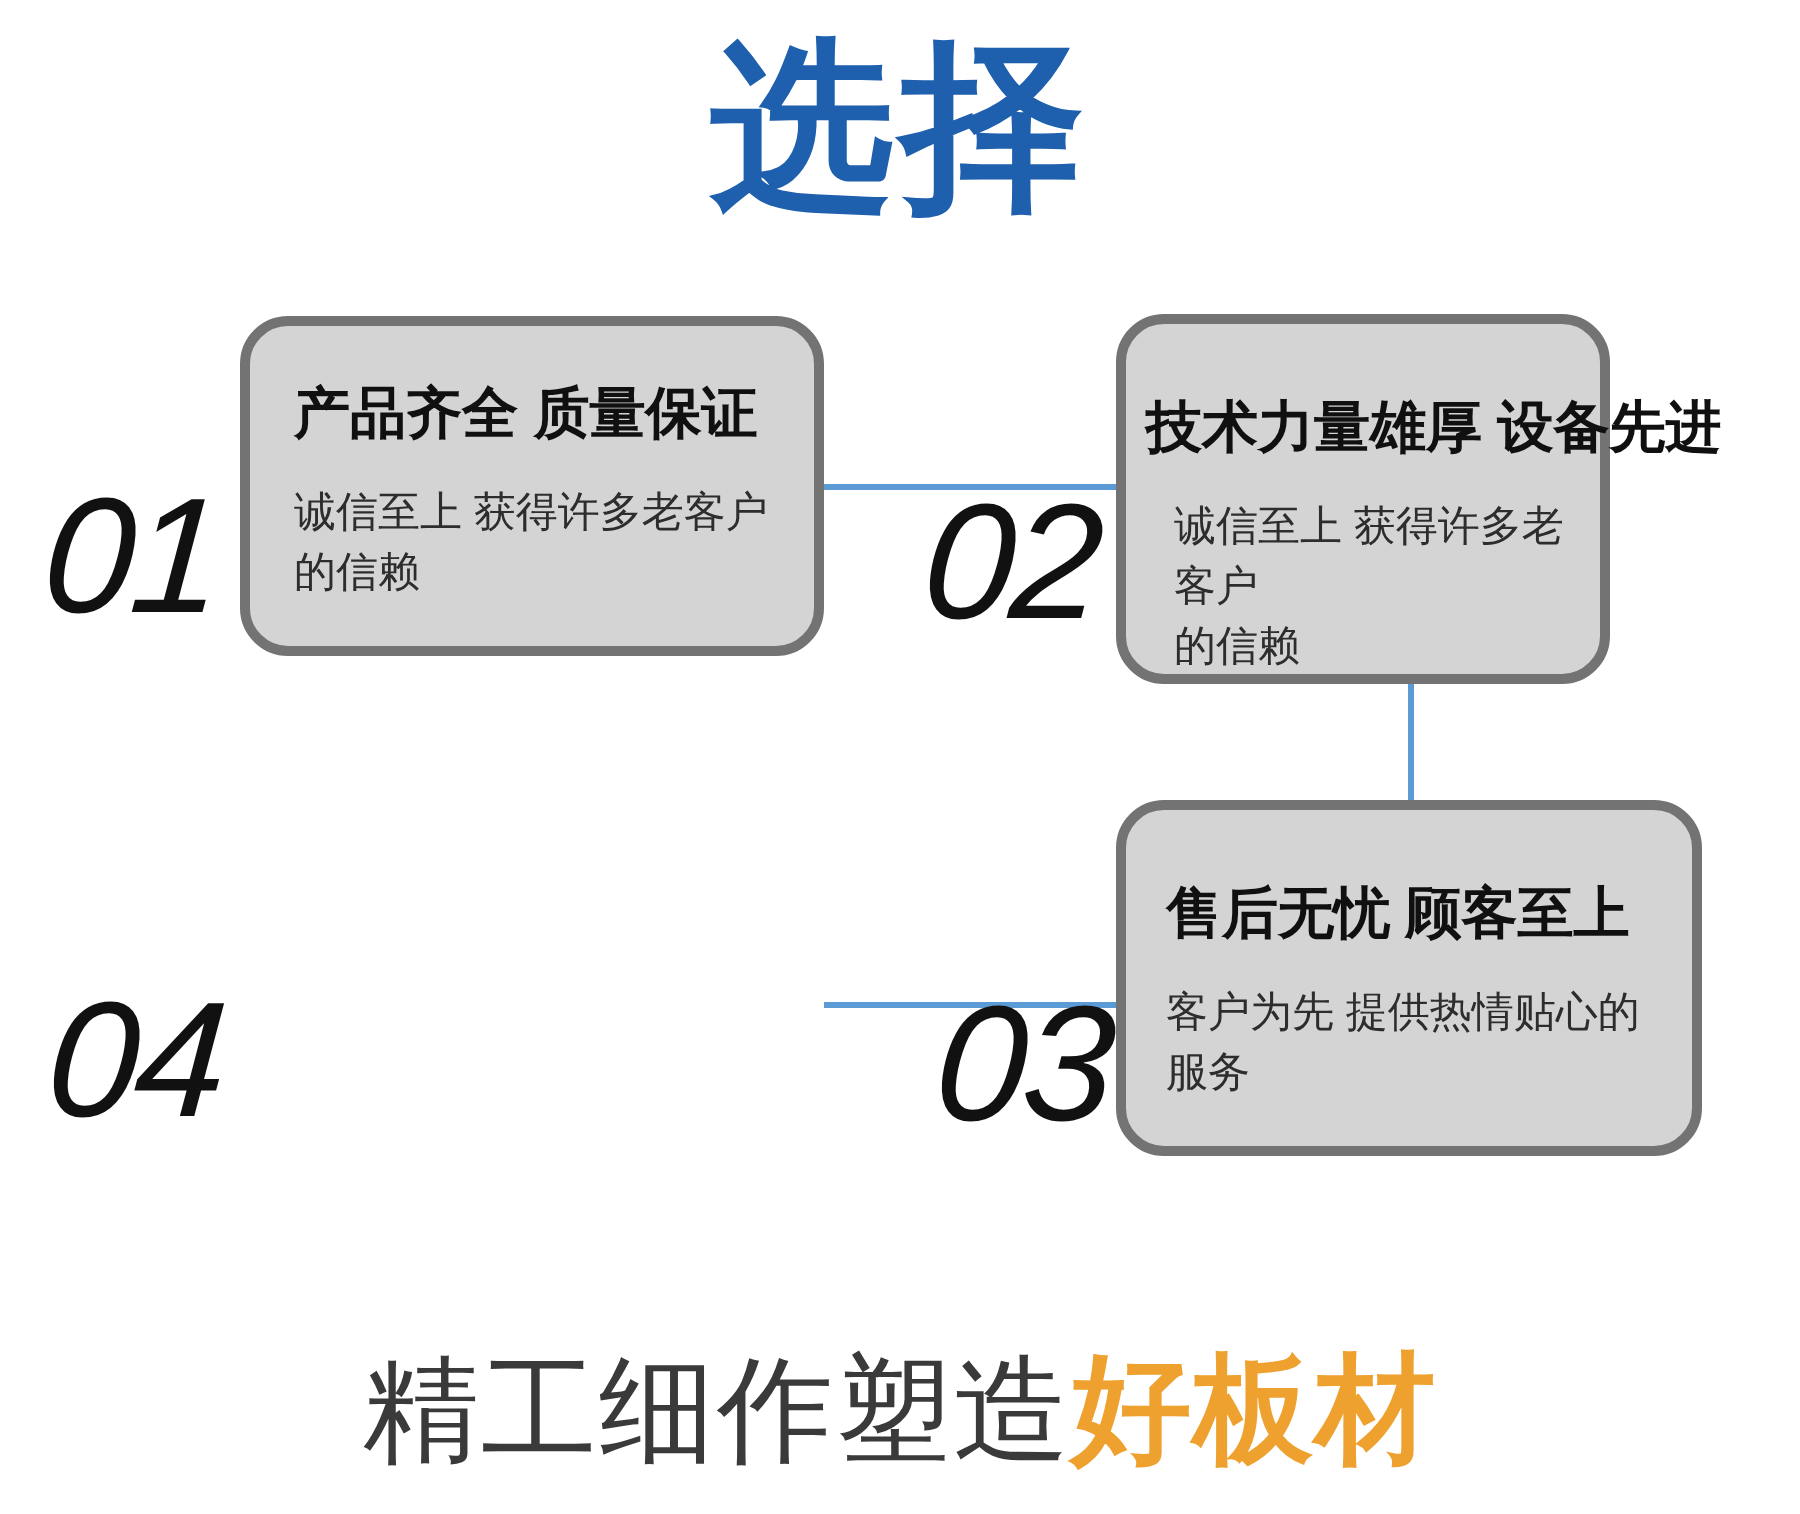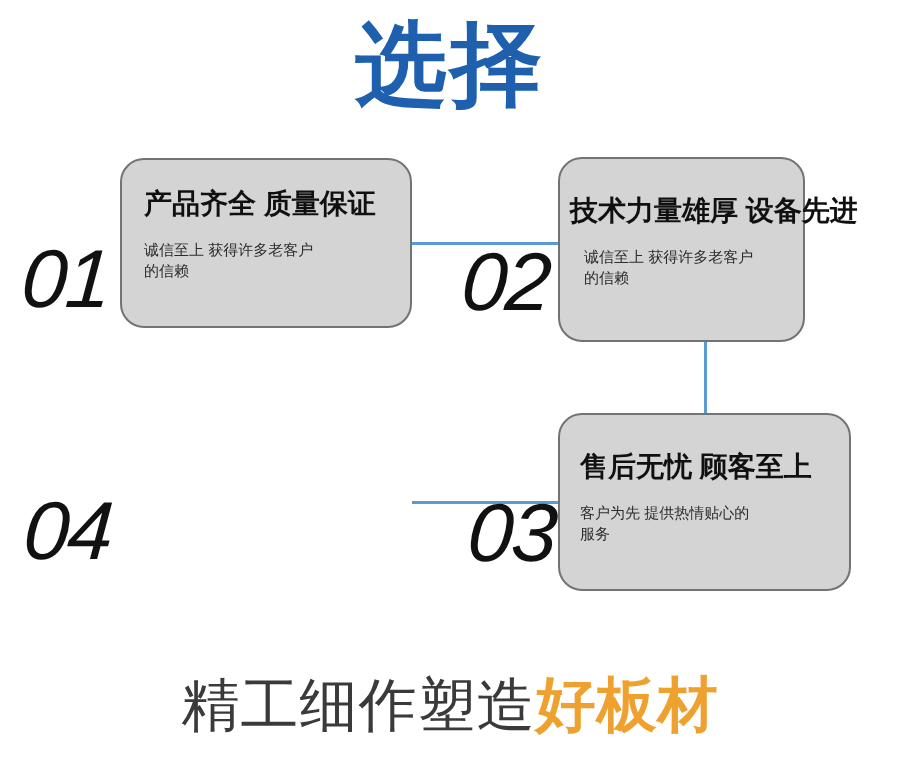--- a/index.html
+++ b/index.html
@@ -67,40 +67,40 @@
   .num-01 { left: 22px;  top: 238px; }
   .num-02 { left: 462px; top: 241px; }
   .num-04 { left: 24px;  top: 490px; }
   .num-03 { left: 468px; top: 492px; }
 
   
   .card {
     position: absolute;
     box-sizing: border-box;
     background: #d4d4d4;
-    border: 2px solid #737373;
+    border: 5px solid #737373;
     border-radius: 24px;
     padding: 30px 16px 16px 22px;
   }
   .card-tl { left: 120px; top: 158px; width: 292px; height: 170px; }
   .card-tr { left: 558px; top: 157px; width: 247px; height: 185px; padding-top: 38px; padding-left: 10px; }
   .card-bl { left: 120px; top: 418px; width: 294px; height: 171px; padding-top: 28px; }
-  .card-br { left: 558px; top: 413px; width: 293px; height: 178px; padding-top: 38px; padding-left: 20px; }
+  .card-br { left: 558px; top: 400px; width: 293px; height: 178px; padding-top: 38px; padding-left: 20px; }
 
   .card-title {
     margin: 0 0 21px 0;
     font-size: 28px;
     line-height: 1;
     font-weight: 700;
     color: #101010;
     white-space: nowrap;
   }
   .card-desc {
     margin: 0;
-    font-size: 15px;
+    font-size: 21px;
     line-height: 1.42;
     font-weight: 400;
     color: #2d2d2d;
     white-space: pre-line;
   }
   .card-tr .card-desc { padding-left: 14px; }
 
   
   .footer-slogan {
     position: absolute;

